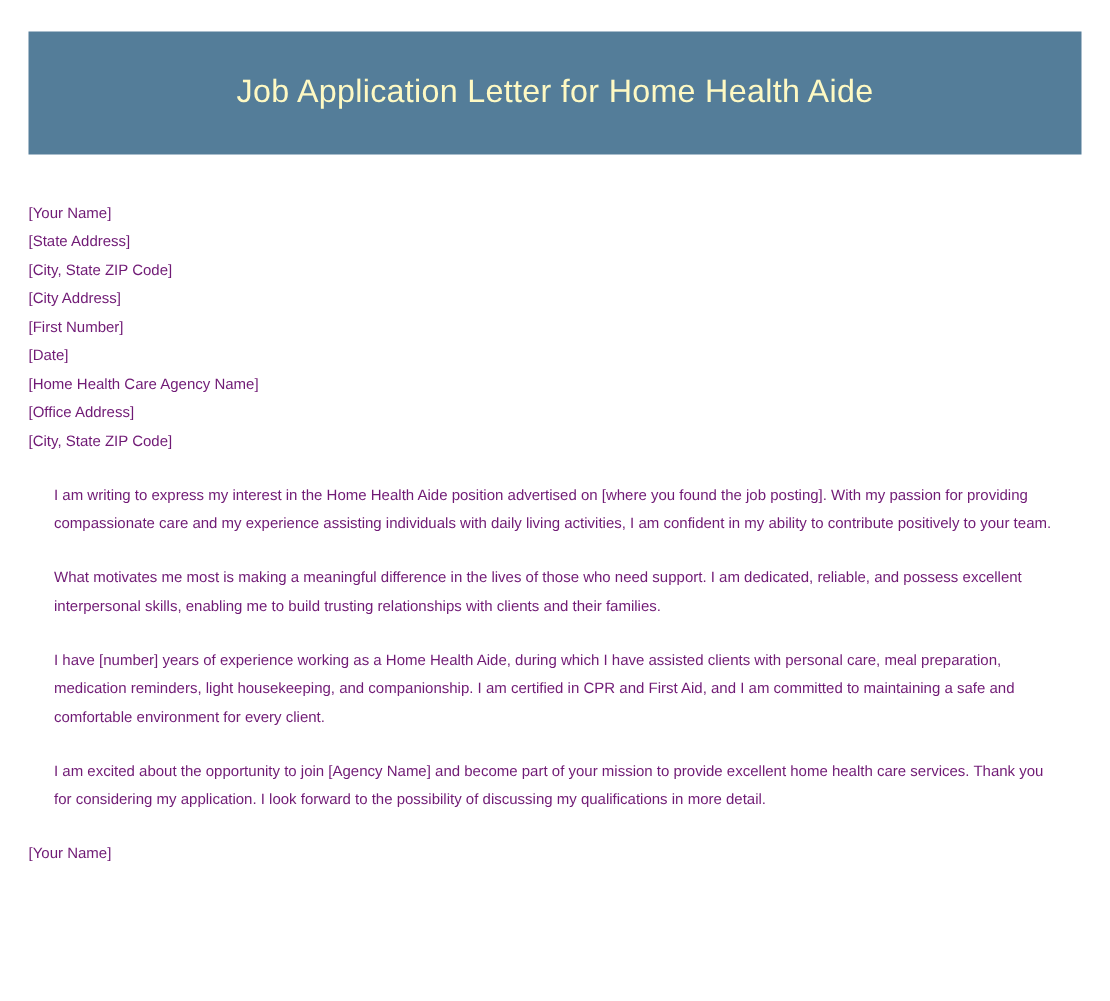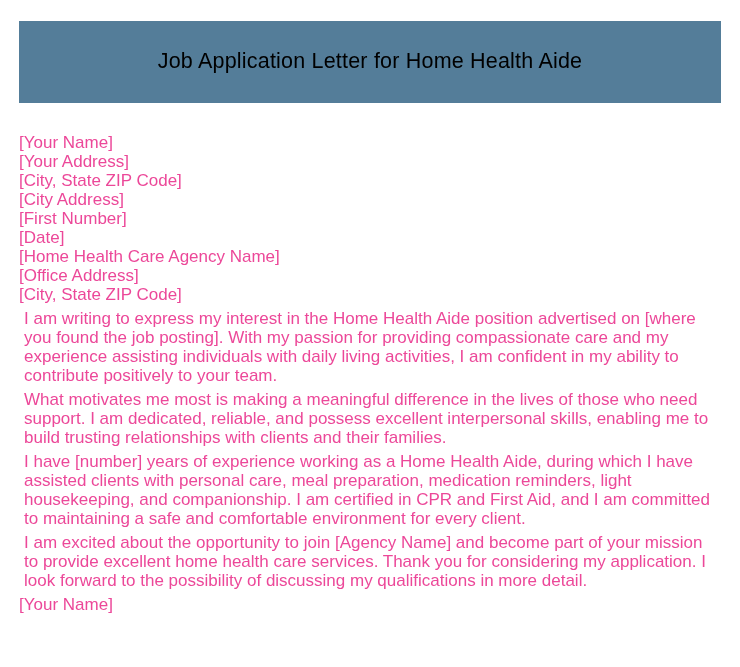--- a/index.html
+++ b/index.html
@@ -25,65 +25,65 @@
     top: 21px;
     width: 702px;
     height: 82px;
     background: #547d99;
     display: flex;
     align-items: center;
     justify-content: center;
     box-sizing: border-box;
   }
   .doc-title {
-    color: #000000;
+    color: #fef9c3;
     font-size: 21.5px;
     font-weight: normal;
     letter-spacing: 0.2px;
     line-height: 1.2;
     text-align: left;
     margin: 0;
     font-family: "Liberation Sans", sans-serif;
   }
   .letter-body {
     position: absolute;
     left: 19px;
     top: 133px;
     width: 704px;
-    color: #ec4899;
-    font-size: 17px;
+    color: #701a75;
+    font-size: 10px;
     line-height: 19px;
     font-family: "Liberation Sans", sans-serif;
   }
   .letter-line {
     margin: 0;
     padding: 0;
     white-space: pre-wrap;
     word-wrap: break-word;
   }
   .letter-para {
-    margin: 5px;
+    margin: 17px;
     padding: 0;
     text-align: left;
   }
 </style>
 </head>
 <body>
 
 <div class="page">
 
   <div class="doc-header">
     <h1 class="doc-title">Job Application Letter for Home Health Aide</h1>
   </div>
 
   <div class="letter-body">
 
     <div>
       <div class="letter-line">[Your Name]</div>
-      <div class="letter-line">[Your Address]</div>
+      <div class="letter-line">[State Address]</div>
       <div class="letter-line">[City, State ZIP Code]</div>
       <div class="letter-line">[City Address]</div>
       <div class="letter-line">[First Number]</div>
     </div>
 
     <div class="letter-line">[Date]</div>
 
     <div>
       <div class="letter-line">[Home Health Care Agency Name]</div>
       <div class="letter-line">[Office Address]</div>

